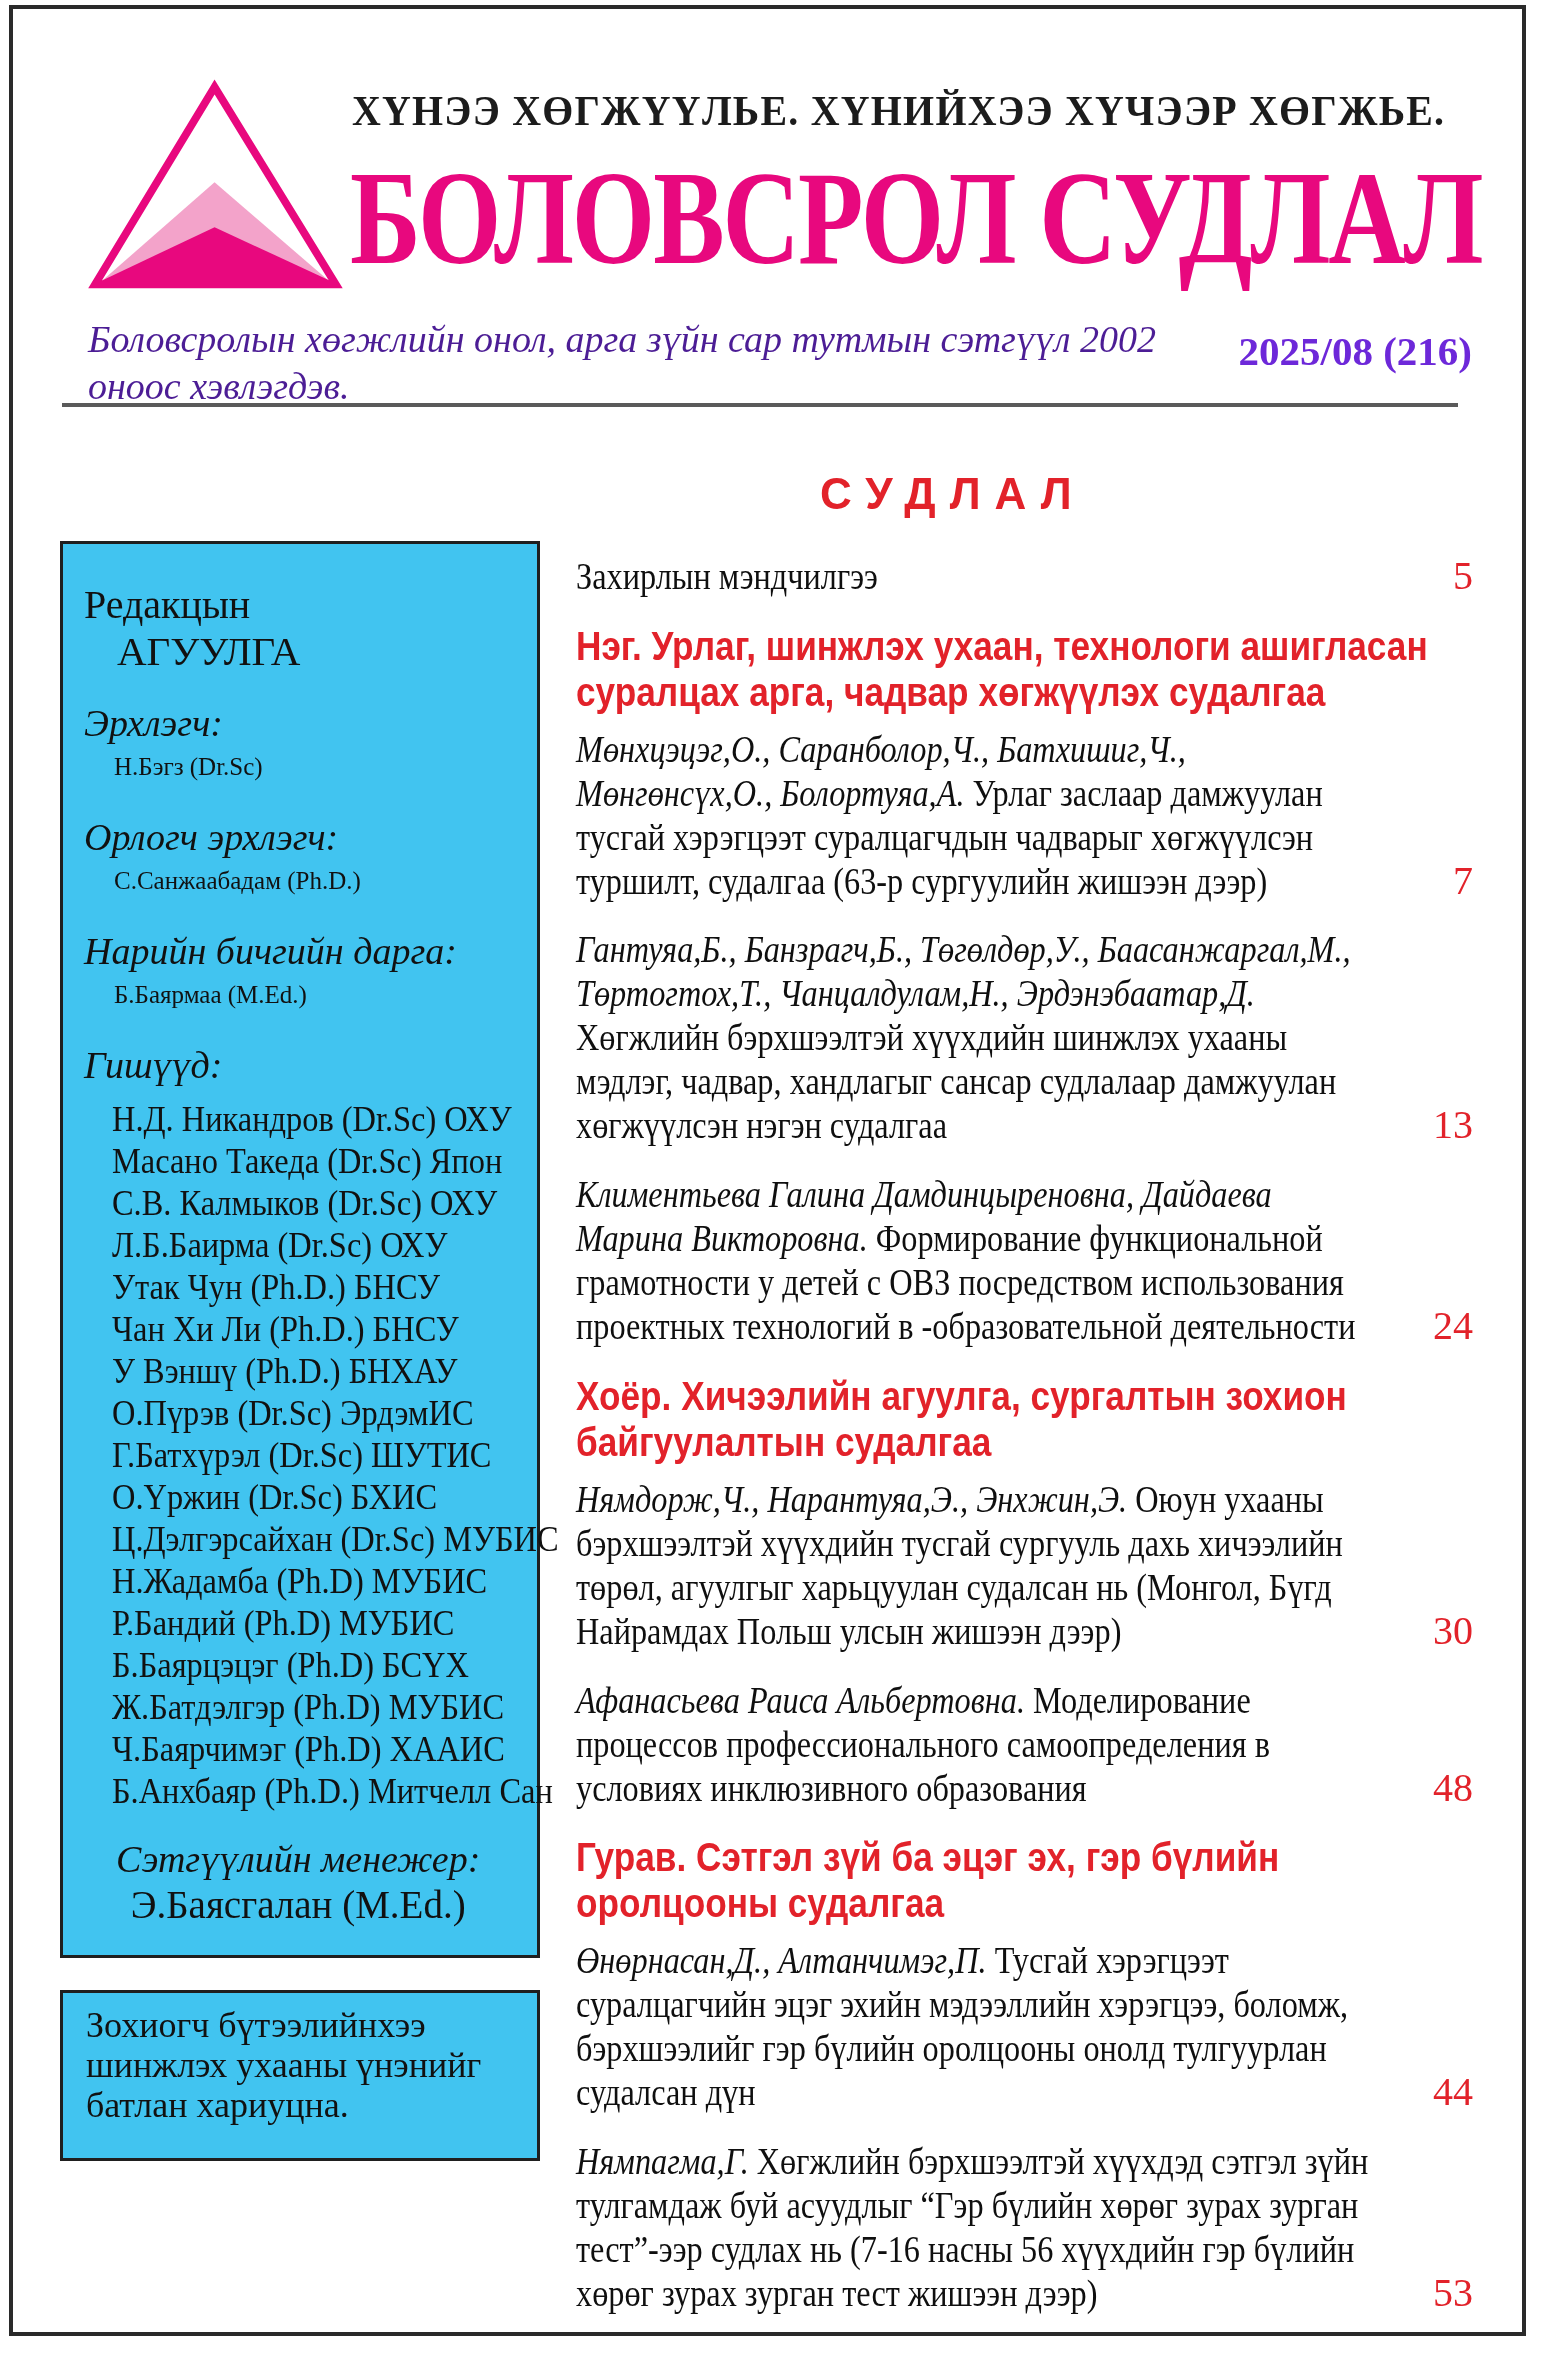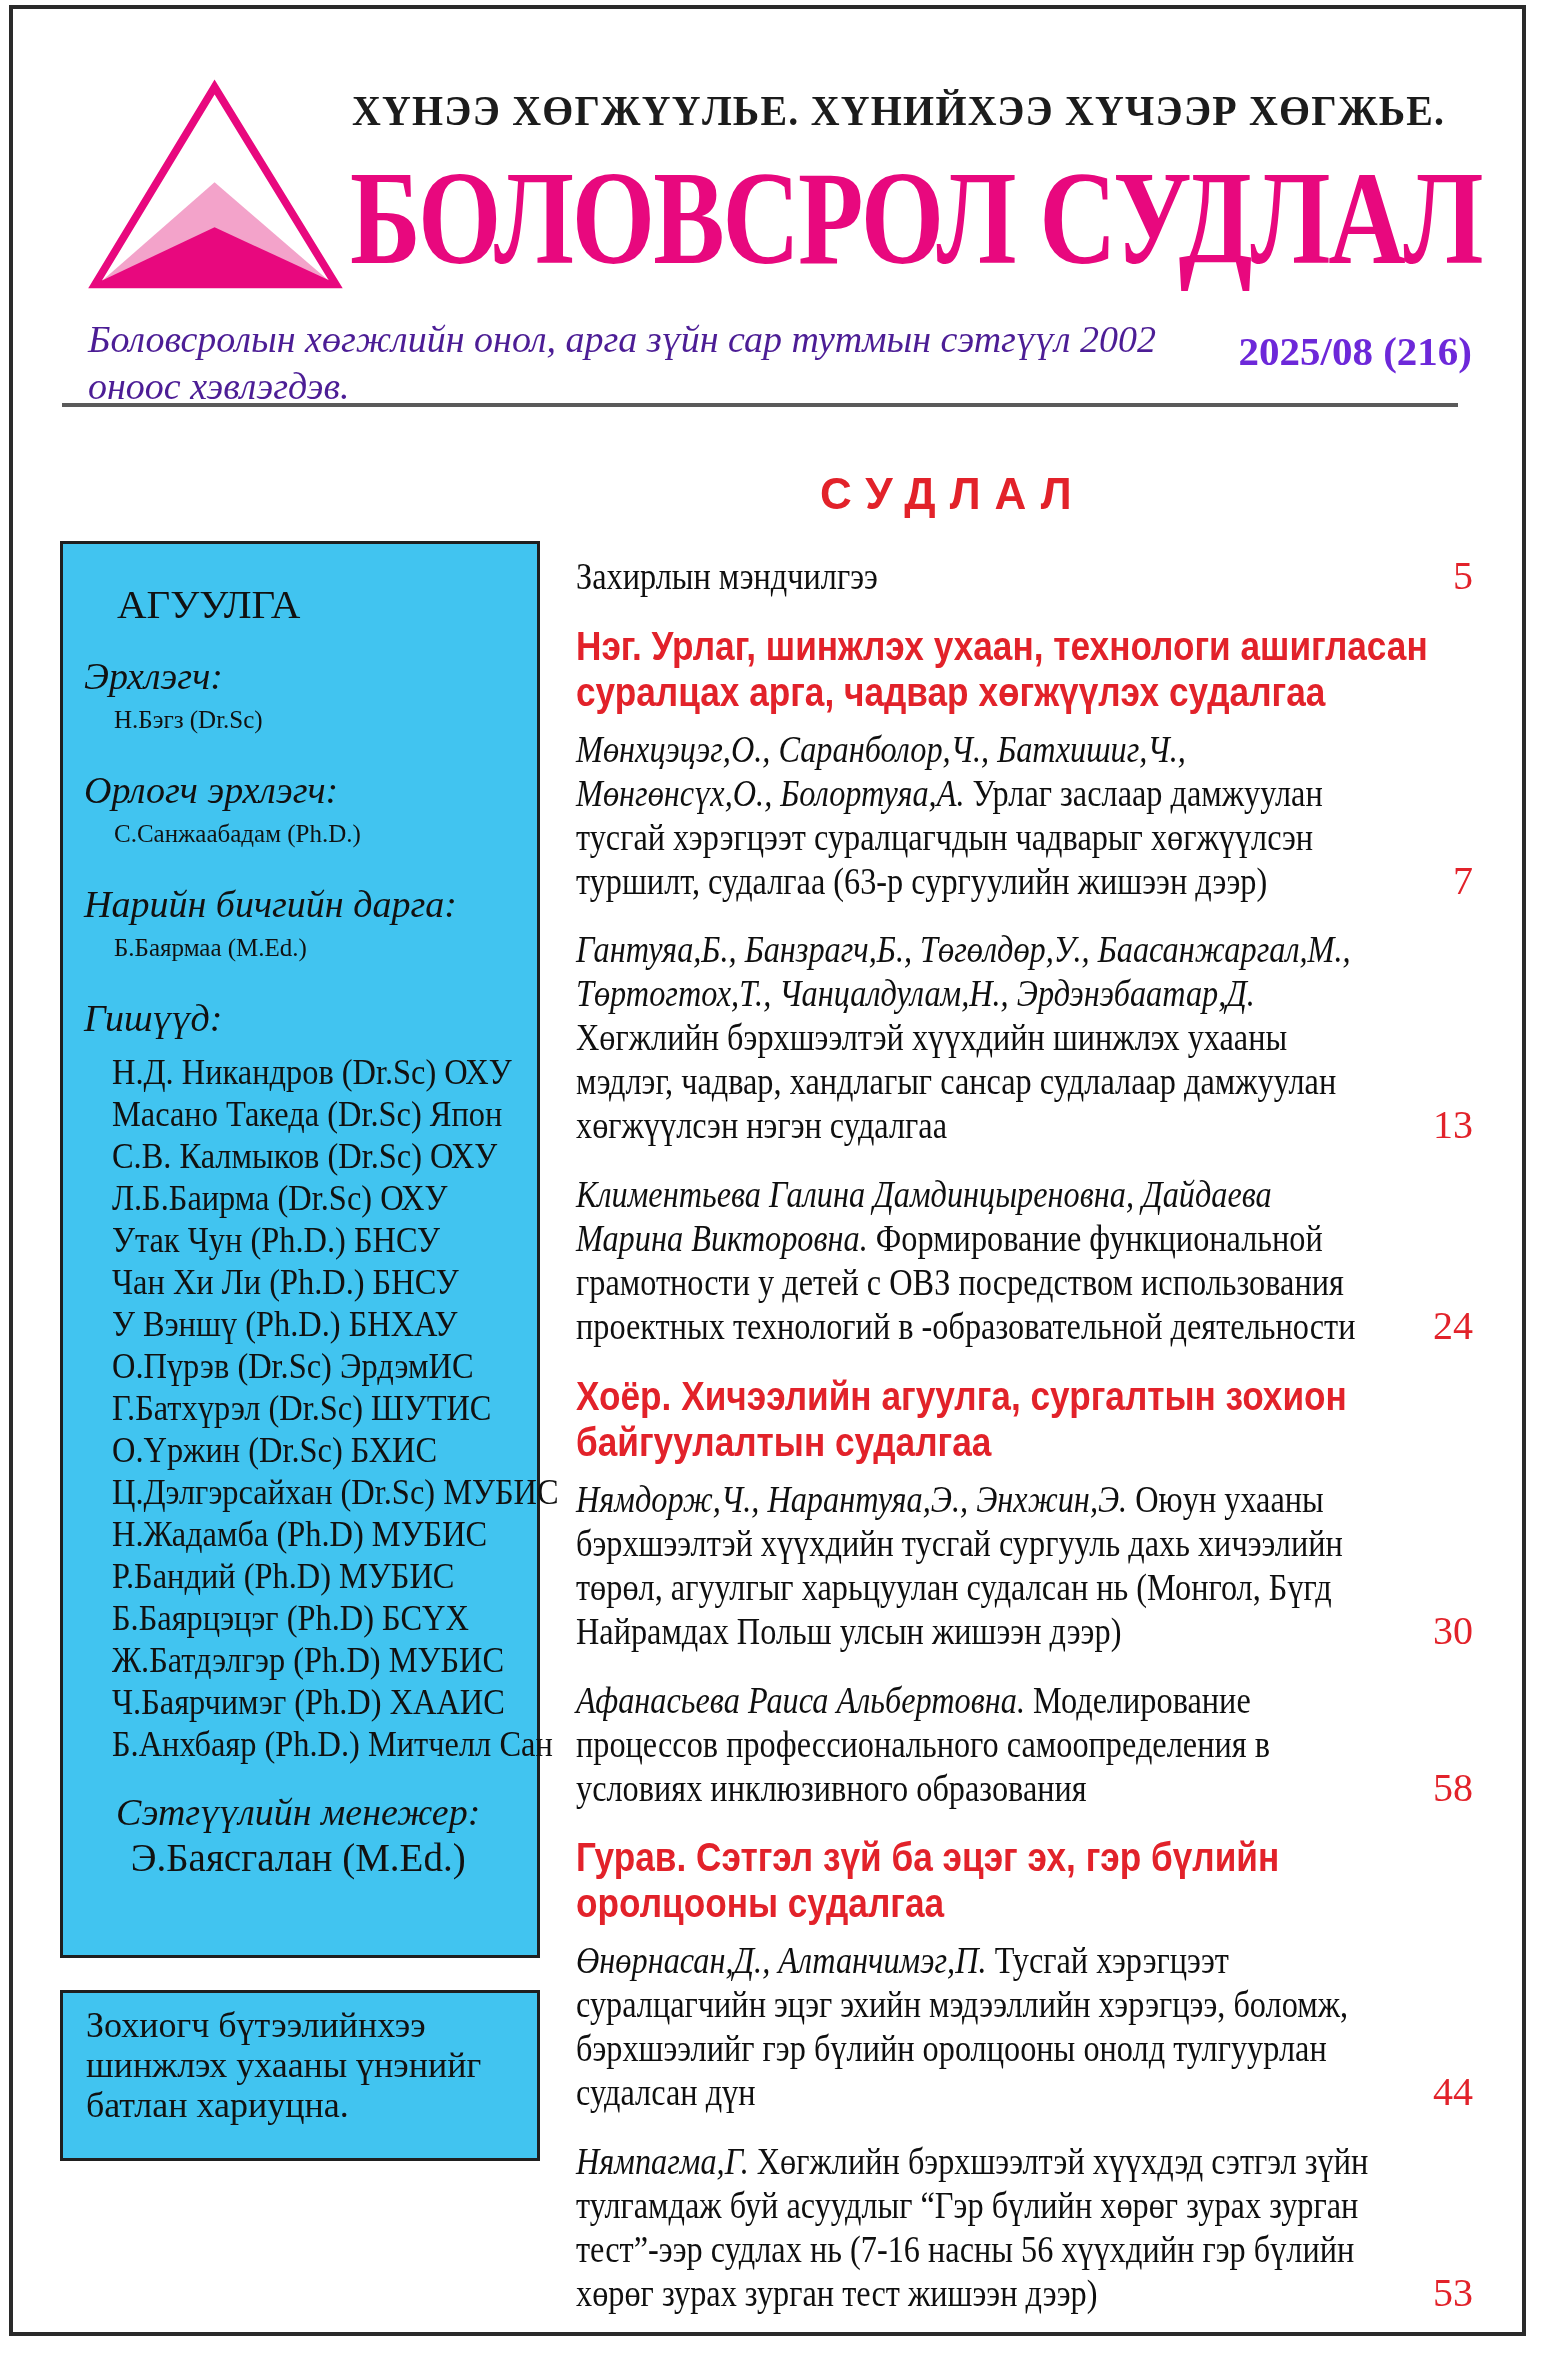--- a/index.html
+++ b/index.html
@@ -98,20 +98,21 @@
   <polygon points="152,120 22,234 284,234" fill="#F3A3CA"></polygon>
   <polygon points="152,172 19,235 288,235" fill="#E8087E"></polygon>
 </svg>
 <div class="tagline">ХҮНЭЭ ХӨГЖҮҮЛЬЕ. ХҮНИЙХЭЭ ХҮЧЭЭР ХӨГЖЬЕ.</div>
 <h1 class="main-title">БОЛОВСРОЛ СУДЛАЛ</h1>
 <div class="subtitle">Боловсролын хөгжлийн онол, арга зүйн сар тутмын сэтгүүл 2002 оноос хэвлэгдэв.</div>
 <div class="issue">2025/08 (216)</div>
 <div class="header-rule"></div>
 
 <aside class="board">
+  <div class="board-title-l1">Редакцын</div>
   <div class="board-title-l2">АГУУЛГА</div>
 
   <div class="role">
     <div class="role-label">Эрхлэгч:</div>
     <div class="role-name">Н.Бэгз (Dr.Sc)</div>
   </div>
   <div class="role">
     <div class="role-label">Орлогч эрхлэгч:</div>
     <div class="role-name">С.Санжаабадам (Ph.D.)</div>
   </div>
@@ -173,21 +174,21 @@
       </div>
       <div class="toc-section">
         <div class="section-text">Хоёр. Хичээлийн агуулга, сургалтын зохион байгуулалтын судалгаа</div>
       </div>
       <div class="toc-entry">
         <div class="entry-text"><i>Нямдорж,Ч., Нарантуяа,Э., Энхжин,Э.</i><span> Оюун ухааны бэрхшээлтэй хүүхдийн тусгай сургууль дахь хичээлийн төрөл, агуулгыг харьцуулан судалсан нь (Монгол, Бүгд Найрамдах Польш улсын жишээн дээр)</span></div>
         <span class="pg">30</span>
       </div>
       <div class="toc-entry">
         <div class="entry-text"><i>Афанасьева Раиса Альбертовна.</i><span> Моделирование процессов профессионального самоопределения в условиях инклюзивного образования</span></div>
-        <span class="pg">58</span>
+        <span class="pg">48</span>
       </div>
       <div class="toc-section">
         <div class="section-text">Гурав. Сэтгэл зүй ба эцэг эх, гэр бүлийн оролцооны судалгаа</div>
       </div>
       <div class="toc-entry">
         <div class="entry-text"><i>Өнөрнасан,Д., Алтанчимэг,П.</i><span> Тусгай хэрэгцээт суралцагчийн эцэг эхийн мэдээллийн хэрэгцээ, боломж, бэрхшээлийг гэр бүлийн оролцооны онолд тулгуурлан судалсан дүн</span></div>
         <span class="pg">44</span>
       </div>
       <div class="toc-entry">
         <div class="entry-text"><i>Нямпагма,Г.</i><span> Хөгжлийн бэрхшээлтэй хүүхдэд сэтгэл зүйн тулгамдаж буй асуудлыг “Гэр бүлийн хөрөг зурах зурган тест”-ээр судлах нь (7-16 насны 56 хүүхдийн гэр бүлийн хөрөг зурах зурган тест жишээн дээр)</span></div>

